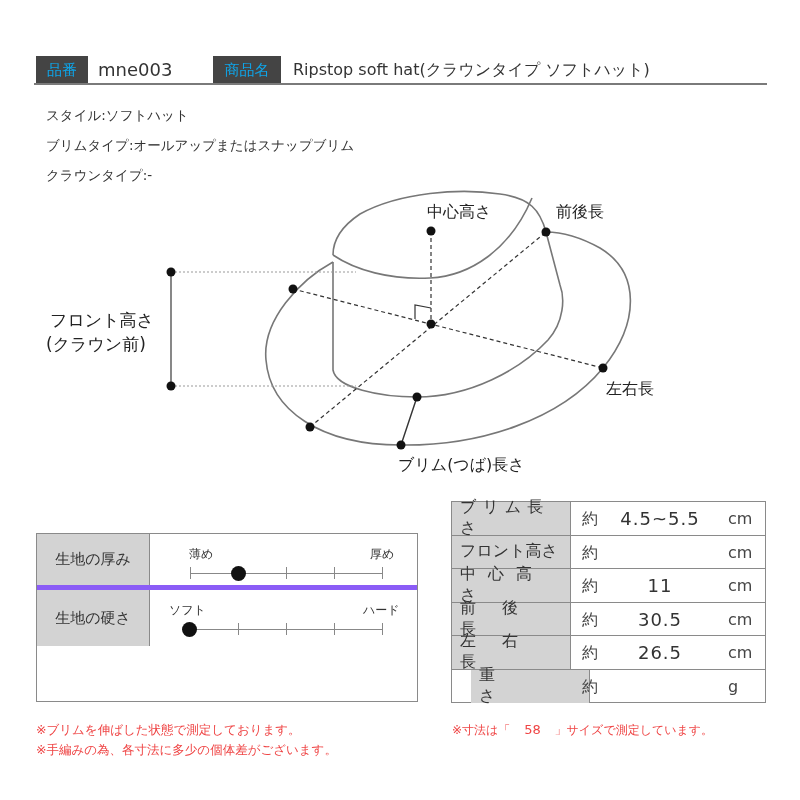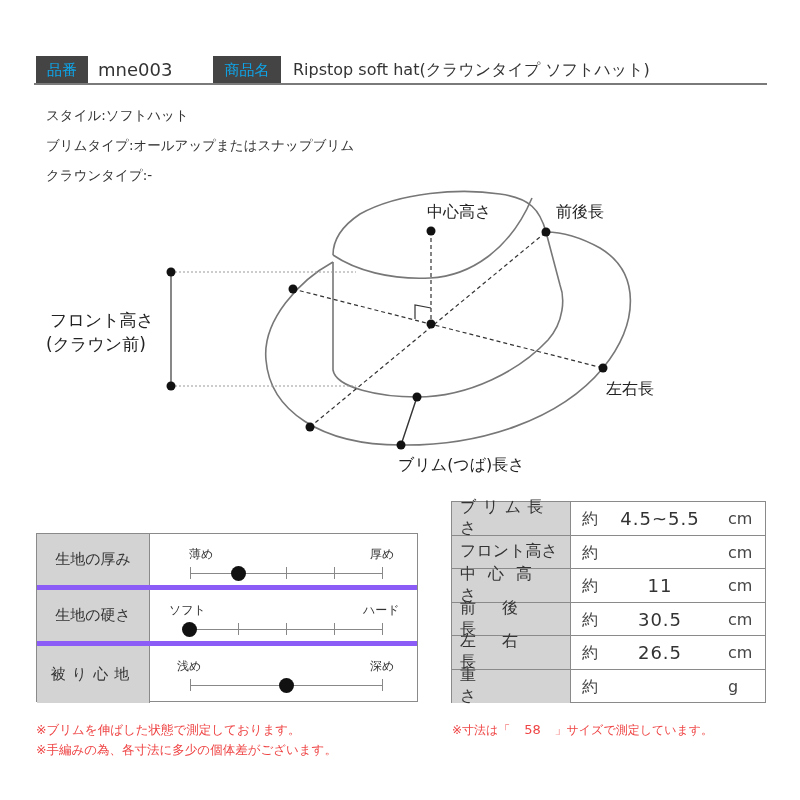--- a/index.html
+++ b/index.html
@@ -116,29 +116,20 @@
     <div class="lh">生地の硬さ</div>
     <span class="lo" style="left:132px;">ソフト</span>
     <span class="lo" style="left:326px;">ハード</span>
     <div class="slider-line"></div>
     <div class="tick" style="left:201px;"></div>
     <div class="tick" style="left:249px;"></div>
     <div class="tick" style="left:297px;"></div>
     <div class="tick" style="left:345px;"></div>
     <div class="knob" style="left:145px;"></div>
   </div>
-  <div class="lrow" style="top:112px;height:57px;">
-    <div class="lh" style="letter-spacing:6px;">被り心地</div>
-    <span class="lo" style="left:140px;">浅め</span>
-    <span class="lo" style="left:333px;">深め</span>
-    <div class="slider-line"></div>
-    <div class="tick" style="left:153px;"></div>
-    <div class="tick" style="left:345px;"></div>
-    <div class="knob" style="left:242px;"></div>
-  </div>
 </div>
 
 <div class="abs rtable">
   <div class="rrow" style="top:0;">
     <div class="rh" style="letter-spacing:6px;">ブリム長さ</div>
     <span class="approx">約</span>
     <span class="val">4.5~5.5</span>
     <span class="unit">cm</span>
   </div>
   <div class="rrow" style="top:33.5px;">
@@ -158,21 +149,21 @@
     <span class="val">30.5</span>
     <span class="unit">cm</span>
   </div>
   <div class="rrow" style="top:134px;">
     <div class="rh" style="letter-spacing:26px;">左右長</div>
     <span class="approx">約</span>
     <span class="val">26.5</span>
     <span class="unit">cm</span>
   </div>
   <div class="rrow" style="top:167.5px;">
-    <div class="rh" style="letter-spacing:68px;">重さ</div>
+    <div class="rh" style="letter-spacing:68px;margin-left:19px;">重さ</div>
     <span class="approx">約</span>
     <span class="unit">g</span>
   </div>
 </div>
 
 <div class="abs note" style="left:36px;top:722px;">※ブリムを伸ばした状態で測定しております。</div>
 <div class="abs note" style="left:36px;top:742px;">※手編みの為、各寸法に多少の個体差がございます。</div>
 <div class="abs note" style="left:452px;top:722px;font-size:12px;">
   <span>※寸法は「</span>
   <span style="padding:0 10px;font-size:13px;">58</span>

